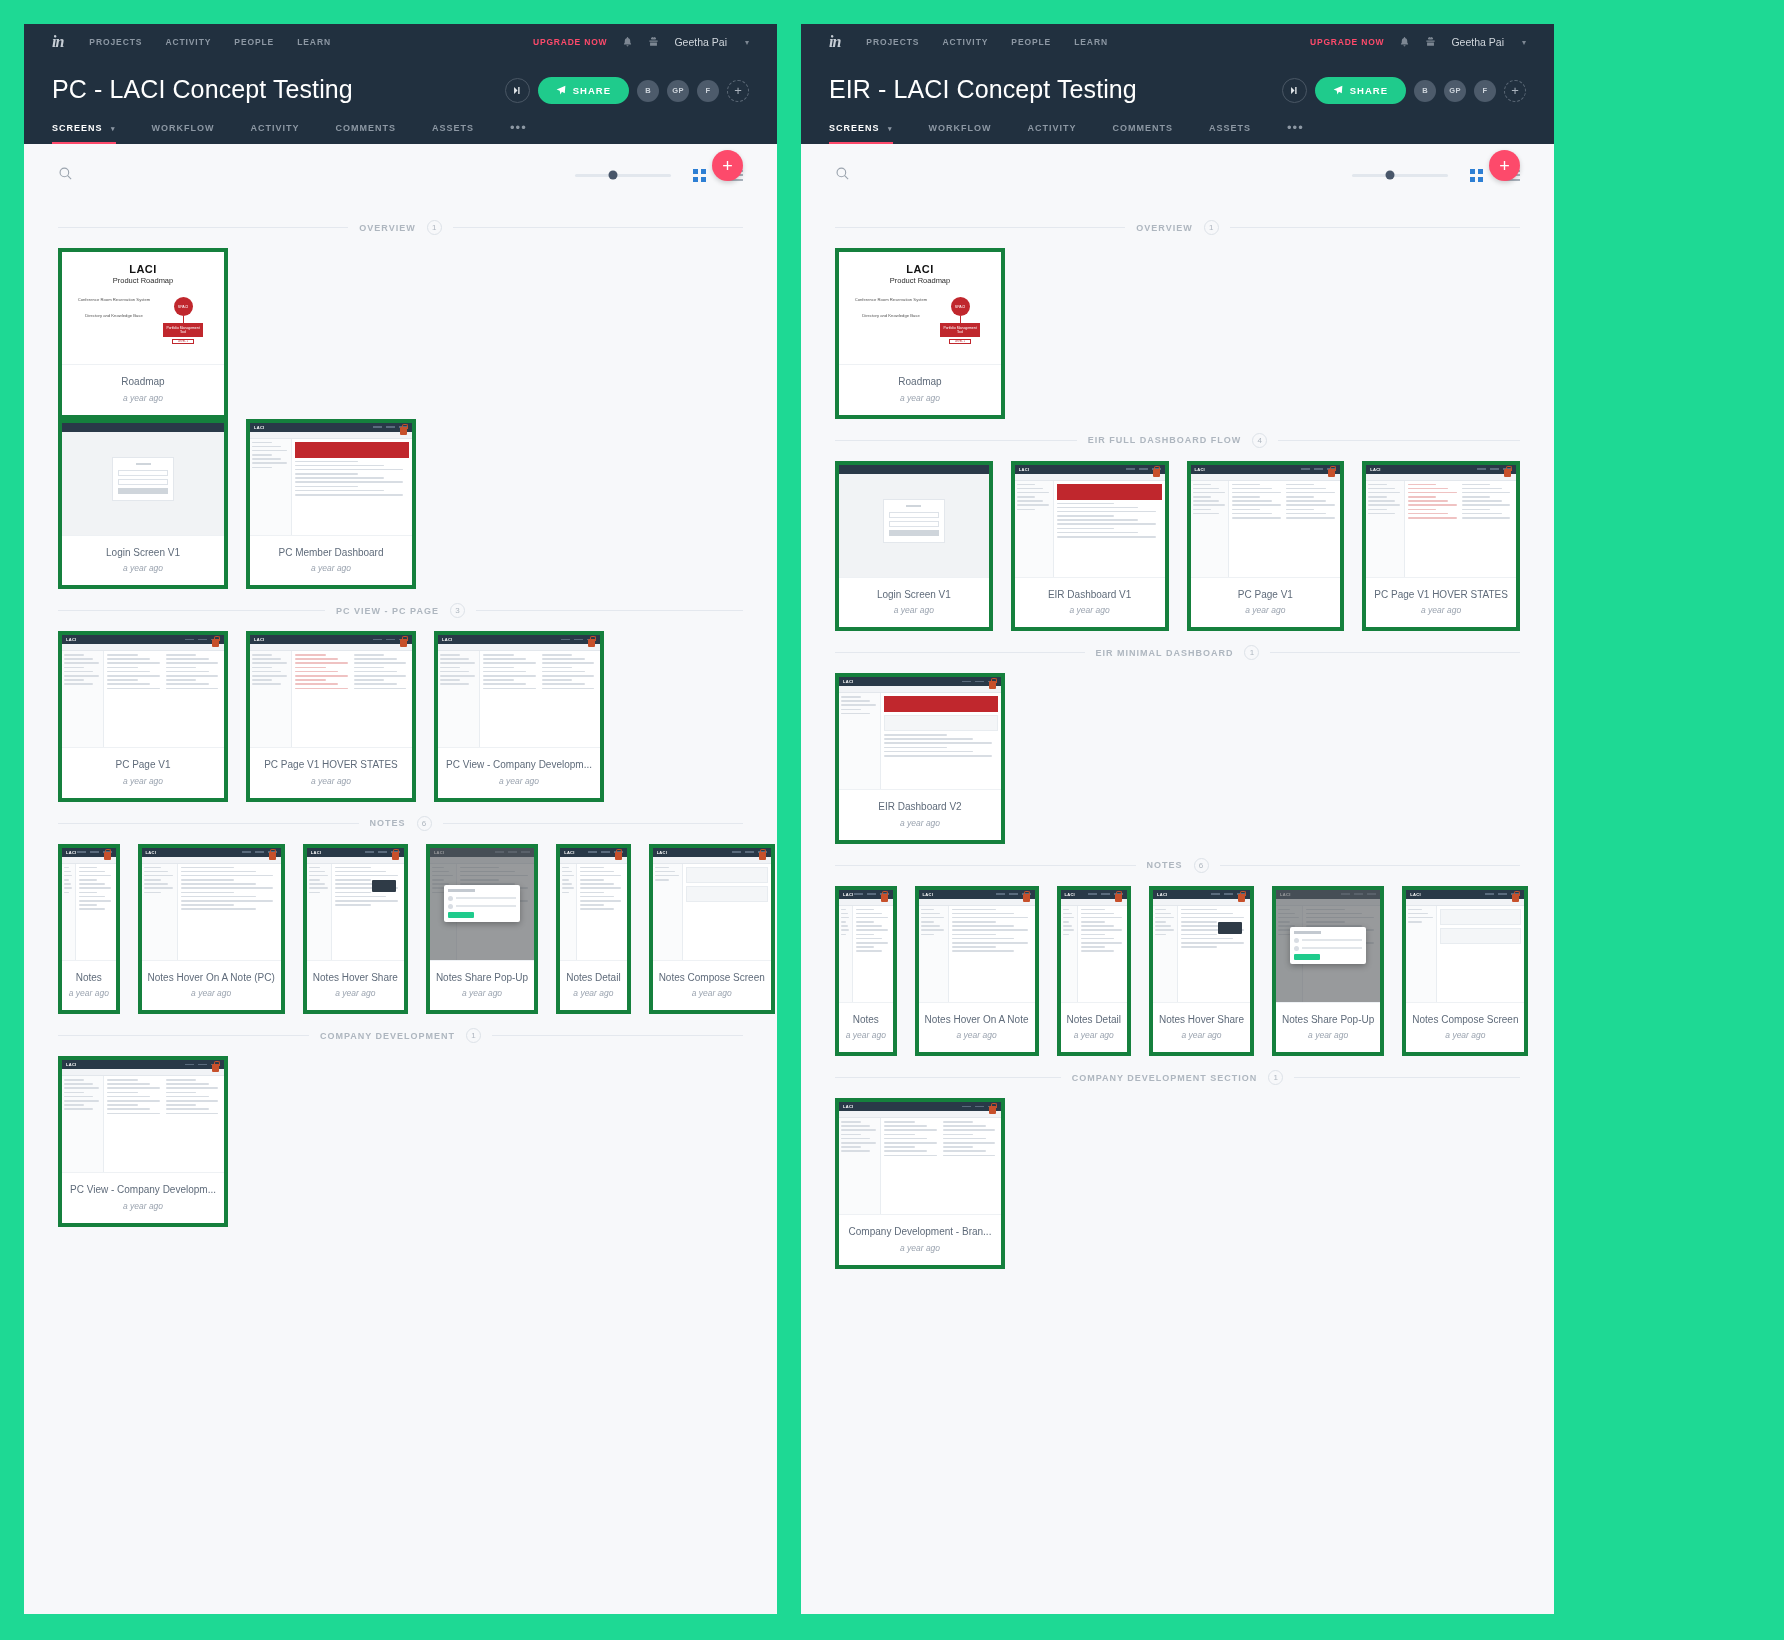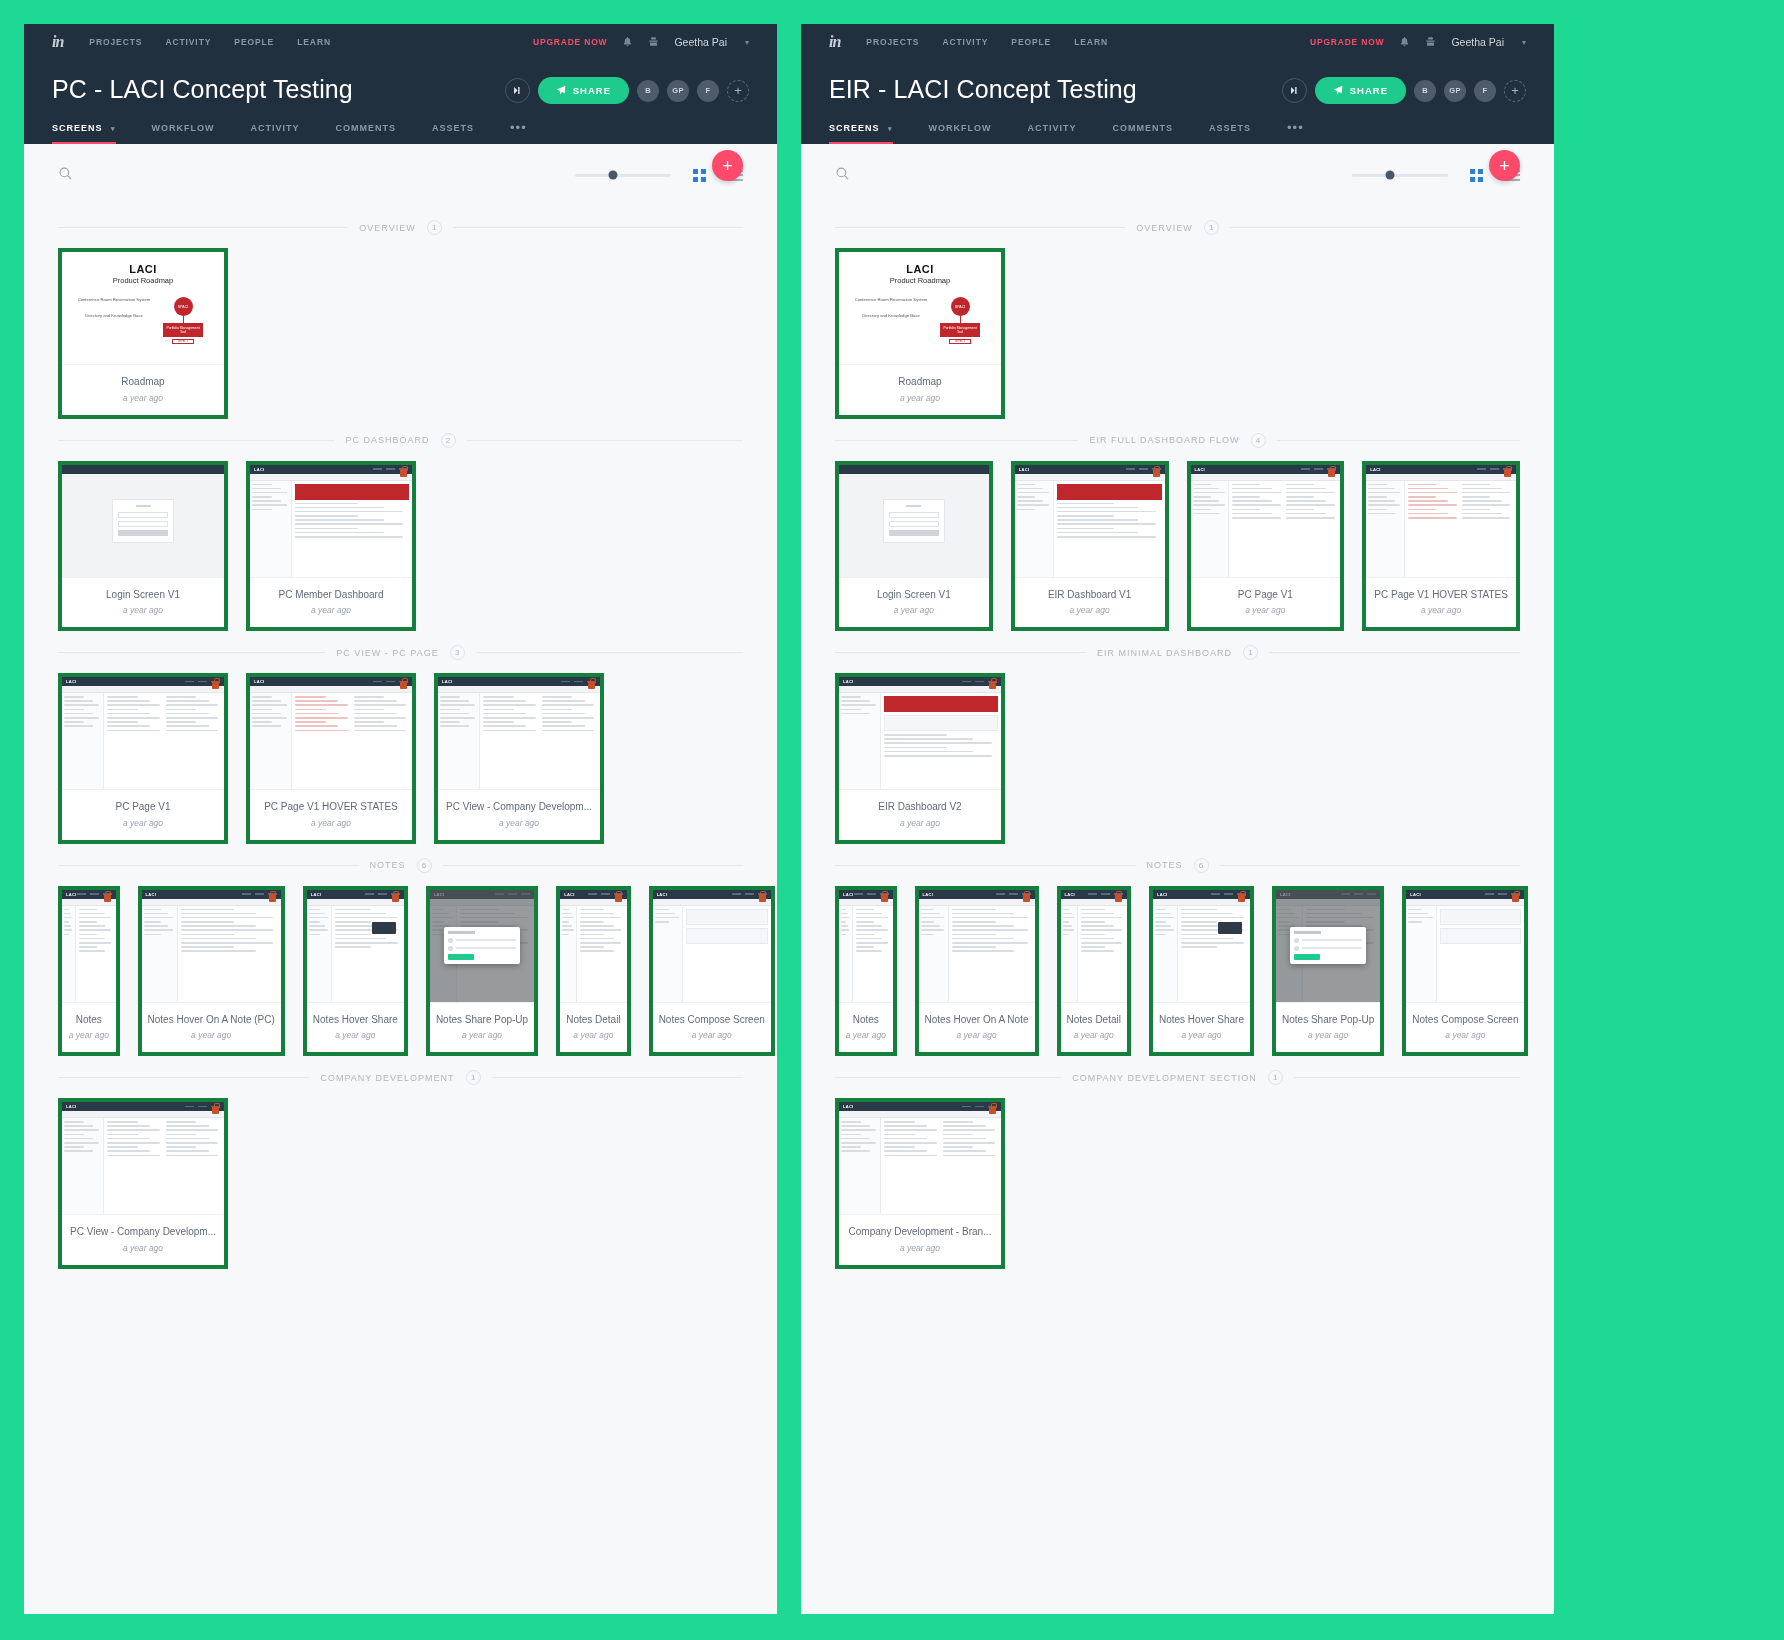--- a/index.html
+++ b/index.html
@@ -142,21 +142,21 @@
     flex: 1 1 auto; padding: 0 34px 30px 34px;
     overflow: hidden;
   }
 
   .sect-head {
     display: flex; align-items: center; gap: 11px;
     margin: 14px 0 13px 0;
   }
   .sect-head .rule { flex: 1 1 auto; height: 1px; background: #e4e8ee; }
   .sect-head .label {
-    color: #aeb6bf; font-size: 9px; font-weight: 400; letter-spacing: 1px;
+    color: #aeb6bf; font-size: 9px; font-weight: 700; letter-spacing: 1px;
     white-space: nowrap;
   }
   .sect-head .count {
     color: #aeb6bf; font-size: 8px; width: 15px; height: 15px;
     border: 1px solid #dde2e8; border-radius: 50%;
     display: flex; align-items: center; justify-content: center;
   }
 
   .row { display: flex; gap: 18px; }
   .card {
@@ -387,26 +387,20 @@
 
     </div>
     <div class="card-meta">
       <div class="card-title">Roadmap</div>
       <div class="card-date">a year ago</div>
     </div>
   </div>
           </div>
   </div>
         <div class="section">
-    <div class="sect-head">
-      <span class="rule"></span>
-      <span class="label">PC DASHBOARD</span>
-      <span class="count">2</span>
-      <span class="rule"></span>
-    </div>
     <div class="row">
             <div class="card">
     <div class="thumb">
       <div class="login-mini">
     <div class="lbar"></div>
     <div class="lbox">
       <div class="ltitle"></div>
       <div class="lfield"></div>
                     <div class="lfield"></div>
       <div class="lbtn"></div>

